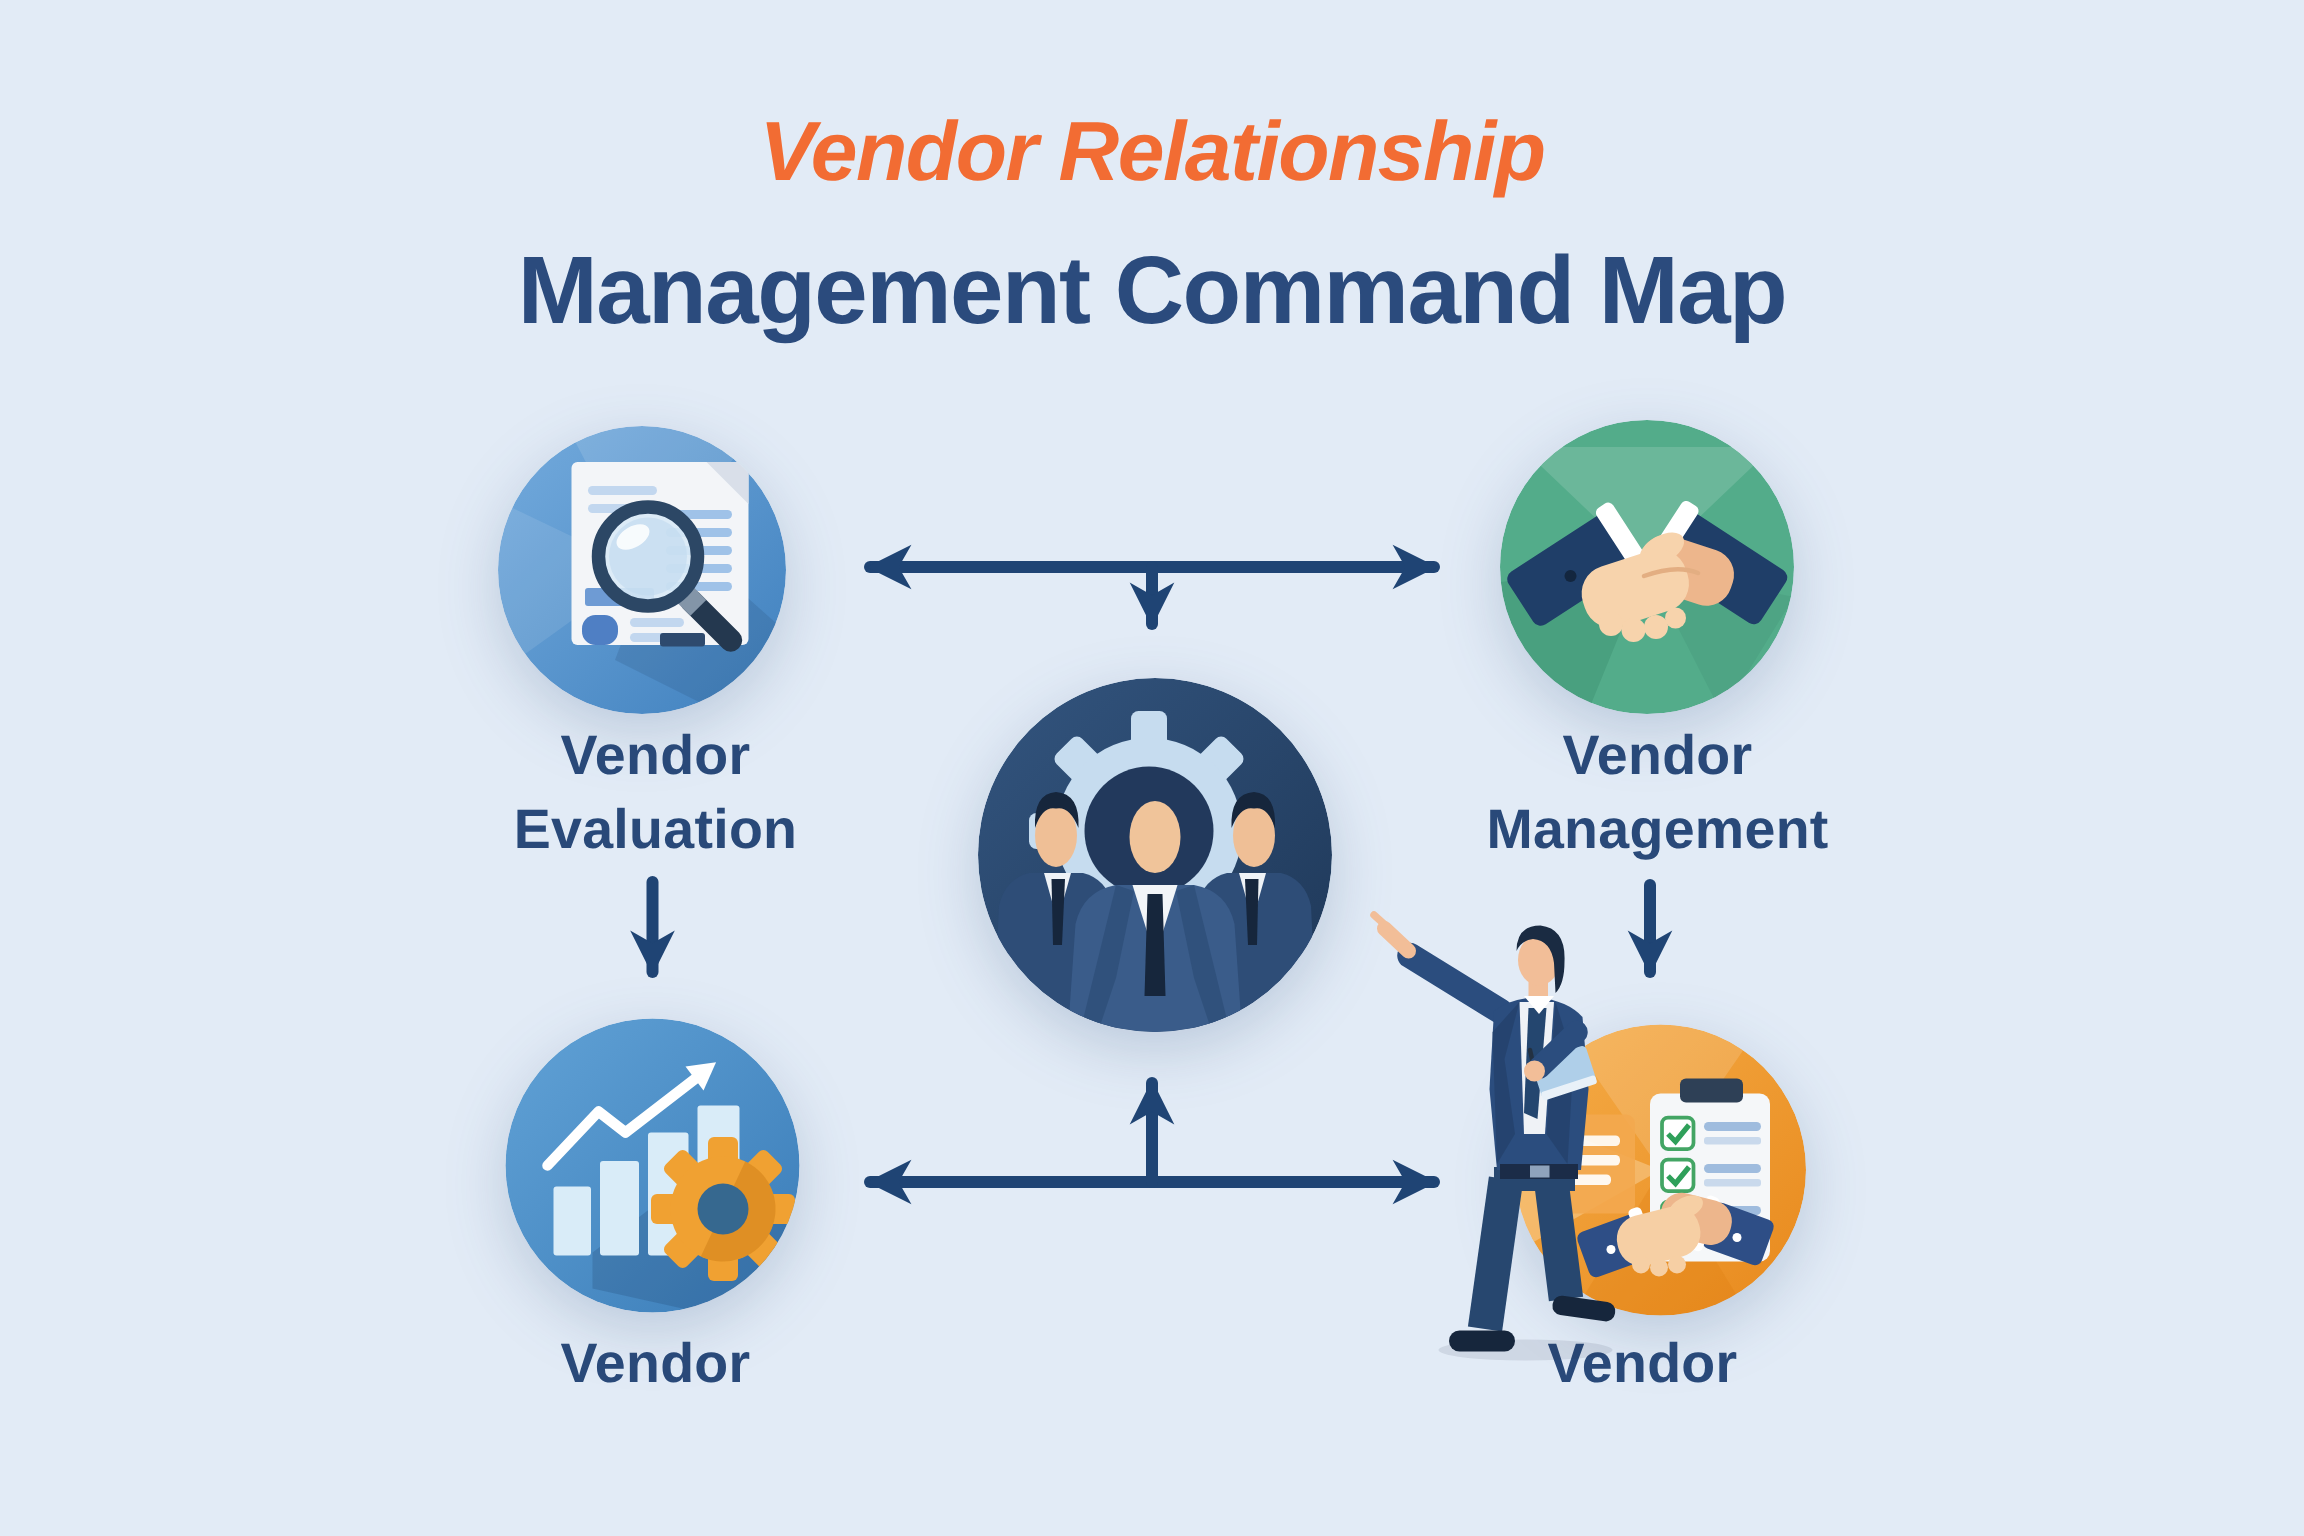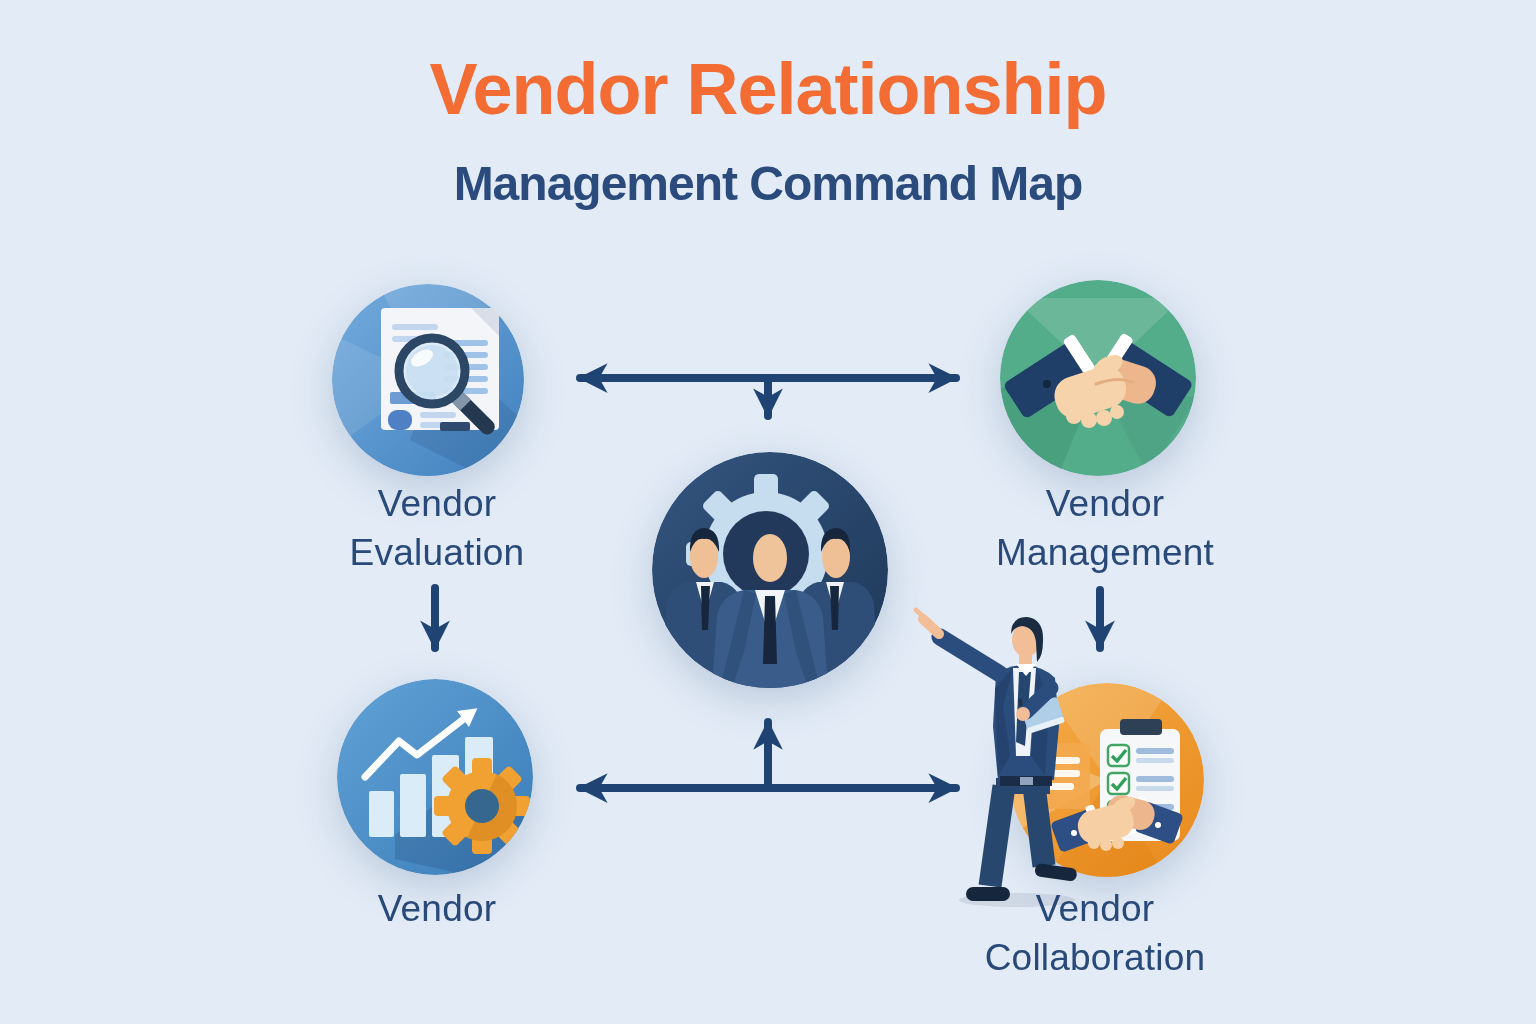--- a/index.html
+++ b/index.html
@@ -4,28 +4,28 @@
 <style>
   html,body{margin:0;padding:0;}
   .canvas{
     position:relative;
     width:1536px;height:1024px;
     background:var(--background,#E2EBF6);
     overflow:hidden;
     font-family:"Liberation Sans", sans-serif;
   }
   .title{position:absolute;left:0;right:0;text-align:center;font-weight:700;white-space:nowrap;}
-  .t1{top:48px;font-size:72px;color:var(--title_accent,#F26C33);letter-spacing:-1px;}
-  .t2{top:156px;font-size:48px;color:var(--title_navy,#2B4B7D);letter-spacing:-1px;}
+  .t1{top:68px;font-size:56px;color:var(--title_accent,#F26C33);letter-spacing:-1px;font-style:italic;}
+  .t2{top:156px;font-size:64px;color:var(--title_navy,#2B4B7D);letter-spacing:-1px;}
   .node{position:absolute;}
   .node svg{display:block;filter:drop-shadow(0 12px 20px rgba(35,70,115,.20));}
   .label{
     position:absolute;transform:translateX(-50%);
     text-align:center;color:var(--label_navy,#294979);
-    font-weight:400;font-size:37px;line-height:49px;letter-spacing:.2px;white-space:nowrap;
+    font-weight:700;font-size:37px;line-height:49px;letter-spacing:.2px;white-space:nowrap;
   }
   .arrows{position:absolute;left:0;top:0;pointer-events:none;}
   .man{position:absolute;left:912px;top:604px;}
 </style>
 </head>
 <body>
 
 <div class="canvas">
 
   <div class="title t1">Vendor Relationship</div>
@@ -281,21 +281,20 @@
   </div>
   <div class="label" style="left:1105px;top:479px;">
     <div>Vendor</div>
     <div>Management</div>
   </div>
   <div class="label" style="left:437px;top:884px;">
     <div>Vendor</div>
   </div>
   <div class="label" style="left:1095px;top:884px;">
     <div>Vendor</div>
-    <div>Collaboration</div>
   </div>
 
   <svg class="arrows" width="1536" height="1024" viewBox="0 0 1536 1024">
     <defs>
       <marker id="ah" viewBox="0 0 32 32" markerUnits="userSpaceOnUse" markerWidth="34" markerHeight="34" refX="28" refY="16" orient="auto-start-reverse">
         <path d="M2,2 L30,16 L2,30 L10,16 Z" fill="var(--arrow,#1F4474)"></path>
       </marker>
     </defs>
     <g stroke="var(--arrow,#1F4474)" stroke-width="8" stroke-linecap="round" fill="none">
       <line x1="580" y1="378" x2="956" y2="378" marker-start="url(#ah)" marker-end="url(#ah)"></line>

